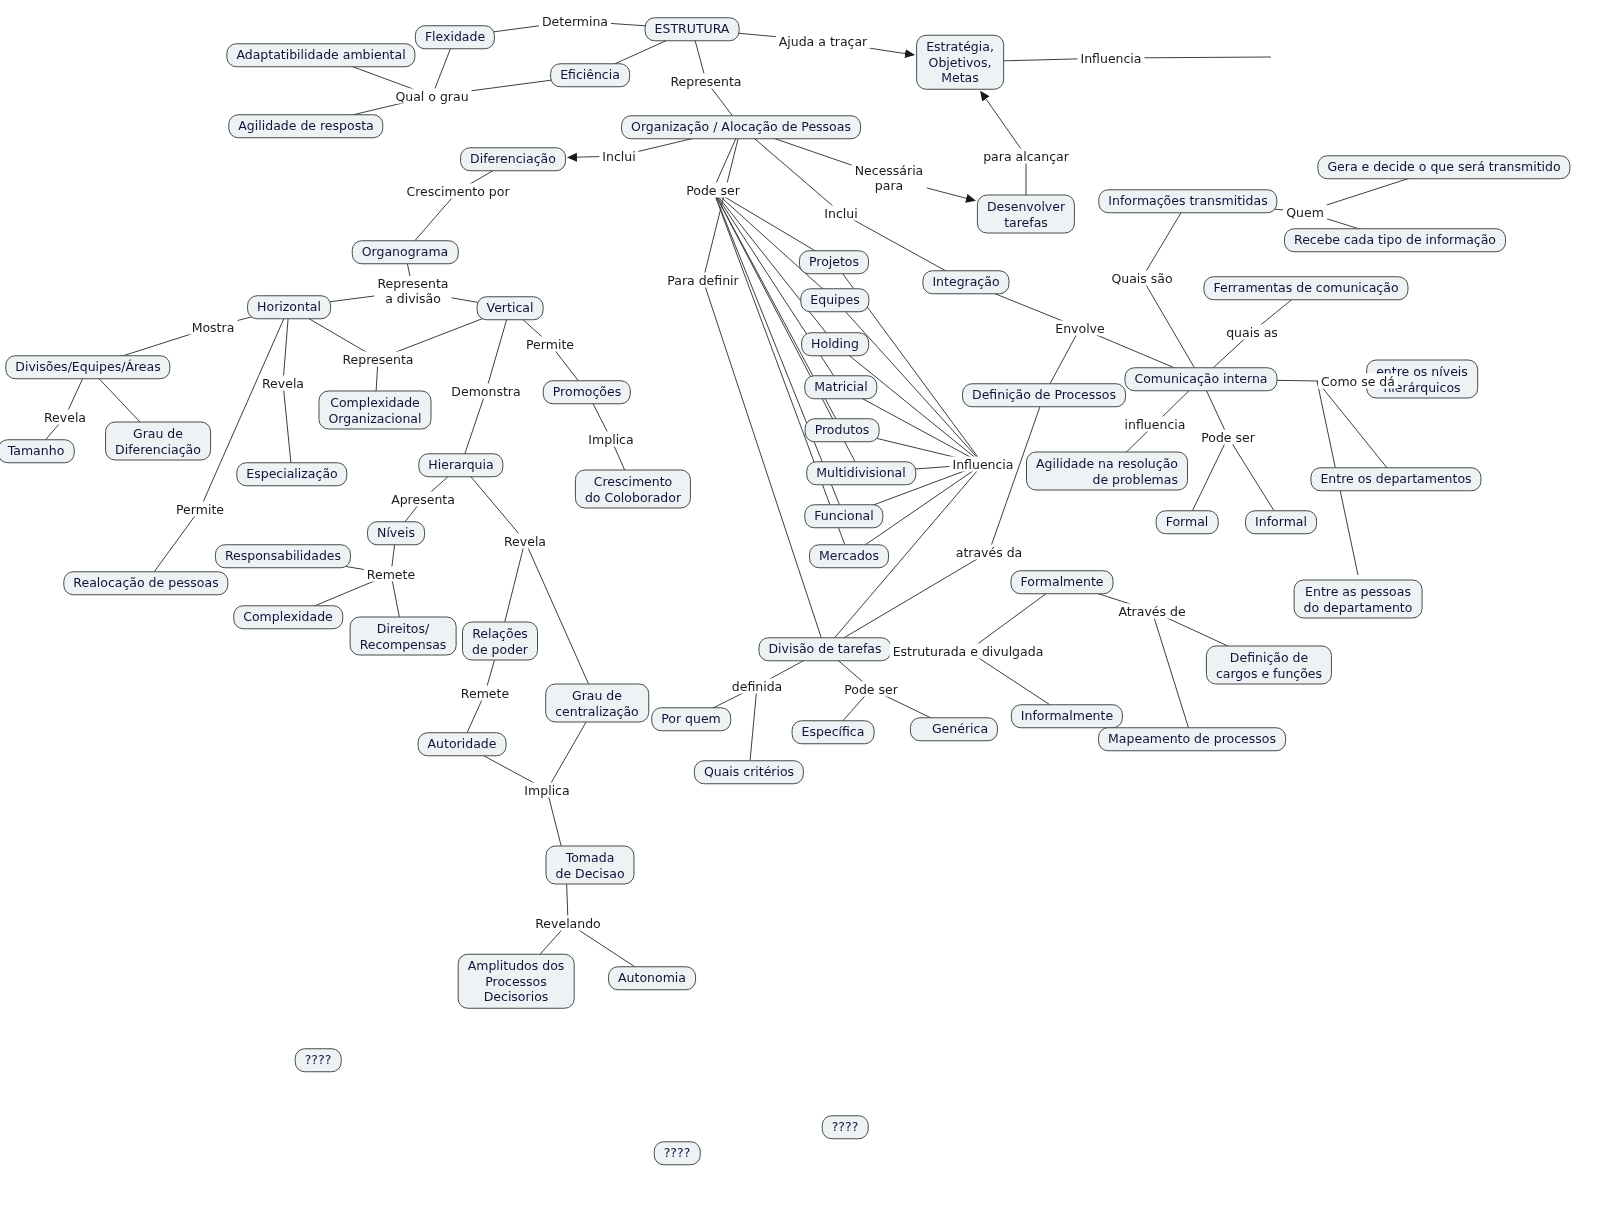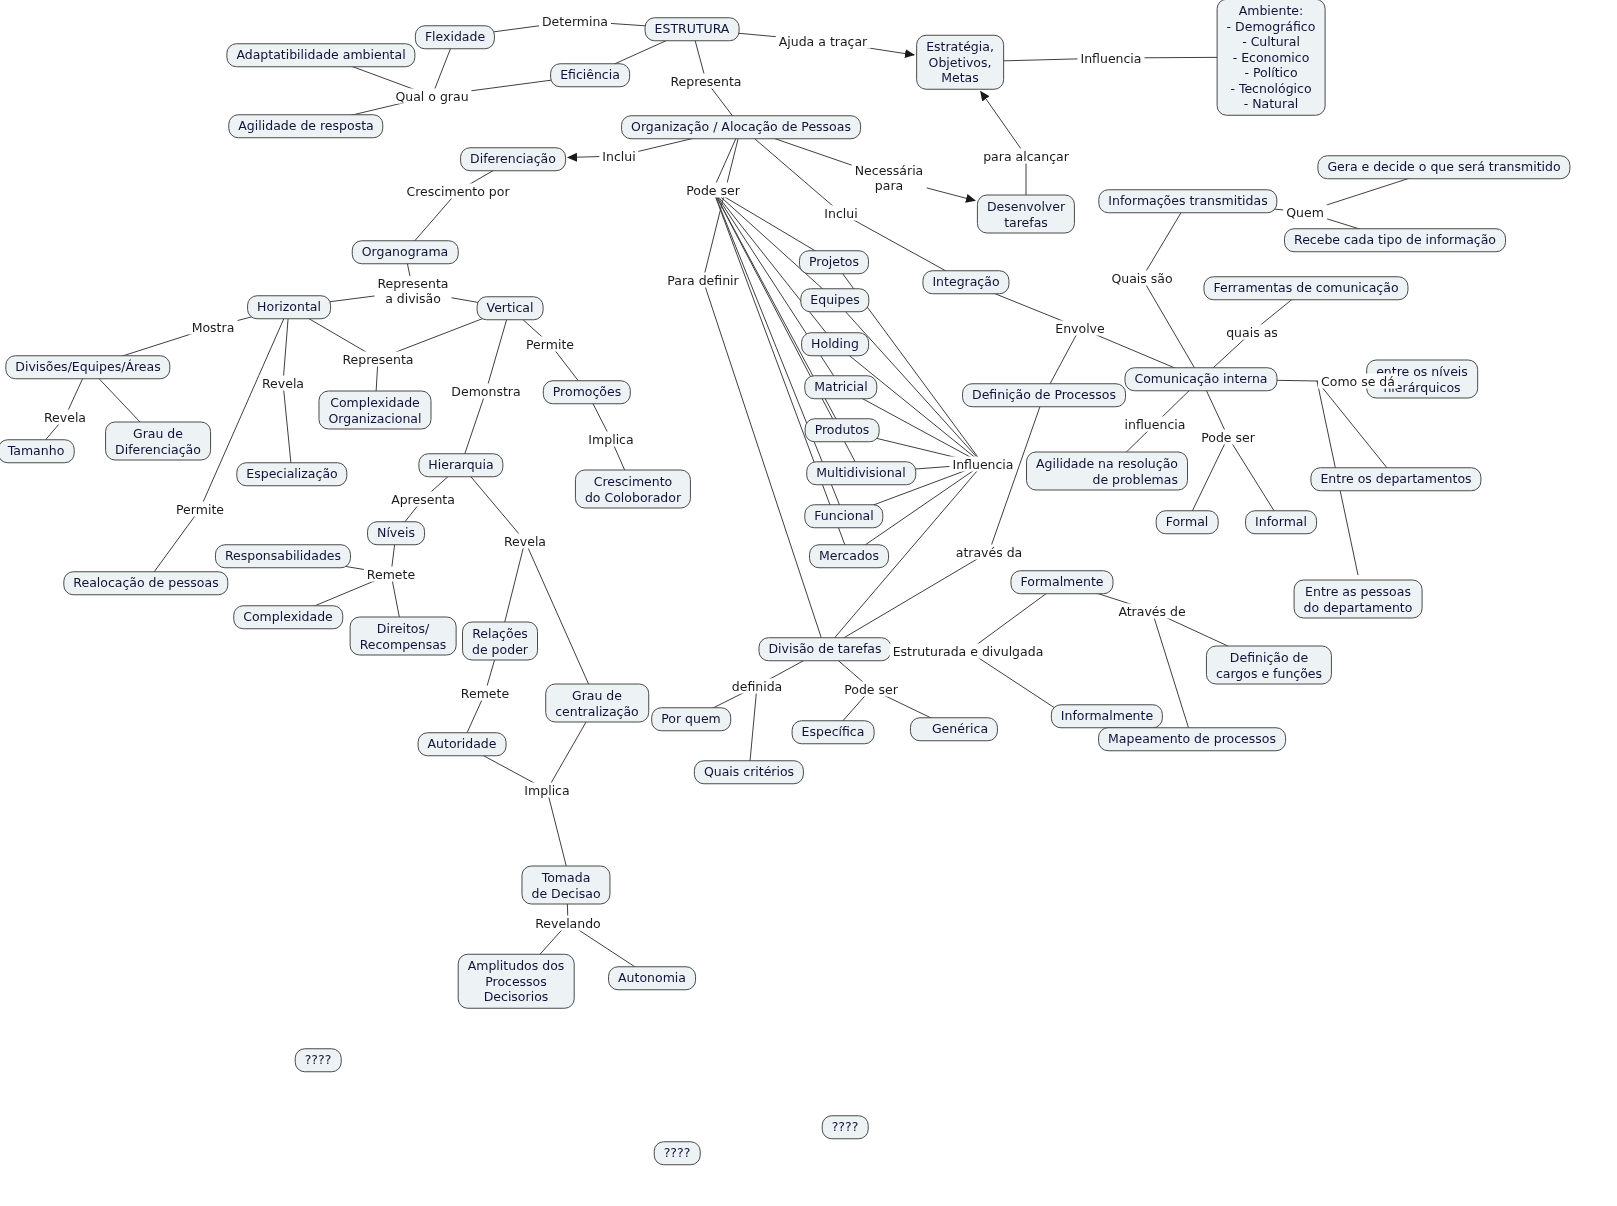--- a/index.html
+++ b/index.html
@@ -176,27 +176,20 @@
     </svg>
 
 <div class="node" style="left: 692px; top: 29px;">ESTRUTURA</div>
     <div class="node" style="left: 455px; top: 37px;">Flexidade</div>
     <div class="node" style="left: 590px; top: 75px;">Eficiência</div>
     <div class="node" style="left: 321px; top: 55px;">Adaptatibilidade ambiental</div>
     <div class="node" style="left: 306px; top: 126px;">Agilidade de resposta</div>
     <div class="node" style="left: 960px; top: 62px;">Estratégia,
 Objetivos,
 Metas</div>
-    <div class="node" style="left: 1271px; top: 57px;">Ambiente:
-- Demográfico
-- Cultural
-- Economico
-- Político
-- Tecnológico
-- Natural</div>
     <div class="node" style="left: 741px; top: 127px;">Organização / Alocação de Pessoas</div>
     <div class="node" style="left: 513px; top: 159px;">Diferenciação</div>
     <div class="node" style="left: 1026px; top: 214px;">Desenvolver
 tarefas</div>
     <div class="node" style="left: 1188px; top: 201px;">Informações transmitidas</div>
     <div class="node" style="left: 1444px; top: 167px;">Gera e decide o que será transmitido</div>
     <div class="node" style="left: 1395px; top: 240px;">Recebe cada tipo de informação</div>
     <div class="node" style="left: 1306px; top: 288px;">Ferramentas de comunicação</div>
     <div class="node" style="left: 405px; top: 252px;">Organograma</div>
     <div class="node" style="left: 966px; top: 282px;">Integração</div>
@@ -242,25 +235,25 @@
     <div class="node" style="left: 1358px; top: 575px; margin-top: 24px;">Entre as pessoas
 do departamento</div>
     <div class="node" style="left: 825px; top: 649px;">Divisão de tarefas</div>
     <div class="node" style="left: 597px; top: 703px;">Grau de
 centralização</div>
     <div class="node" style="left: 1269px; top: 665px;">Definição de
 cargos e funções</div>
     <div class="node" style="left: 691px; top: 719px;">Por quem</div>
     <div class="node" style="left: 833px; top: 732px;">Específica</div>
     <div class="node" style="left: 954px; top: 729px; padding-left: 21px;">Genérica</div>
-    <div class="node" style="left: 1067px; top: 716px; margin-left: 40px;">Informalmente</div>
+    <div class="node" style="left: 1067px; top: 716px;">Informalmente</div>
     <div class="node" style="left: 1192px; top: 739px;">Mapeamento de processos</div>
     <div class="node" style="left: 462px; top: 744px;">Autoridade</div>
     <div class="node" style="left: 749px; top: 772px;">Quais critérios</div>
-    <div class="node" style="left: 566px; top: 865px; margin-top: 20px;">Tomada
+    <div class="node" style="left: 590px; top: 865px;">Tomada
 de Decisao</div>
     <div class="node" style="left: 516px; top: 981px;">Amplitudos dos
 Processos
 Decisorios</div>
     <div class="node" style="left: 652px; top: 978px;">Autonomia</div>
     <div class="node" style="left: 318px; top: 1060px;">????</div>
     <div class="node" style="left: 845px; top: 1127px;">????</div>
     <div class="node" style="left: 677px; top: 1153px;">????</div>
     <div class="linkphrase" style="left: 575px; top: 21px;">Determina</div>
     <div class="linkphrase" style="left: 823px; top: 41px;">Ajuda a traçar</div>

